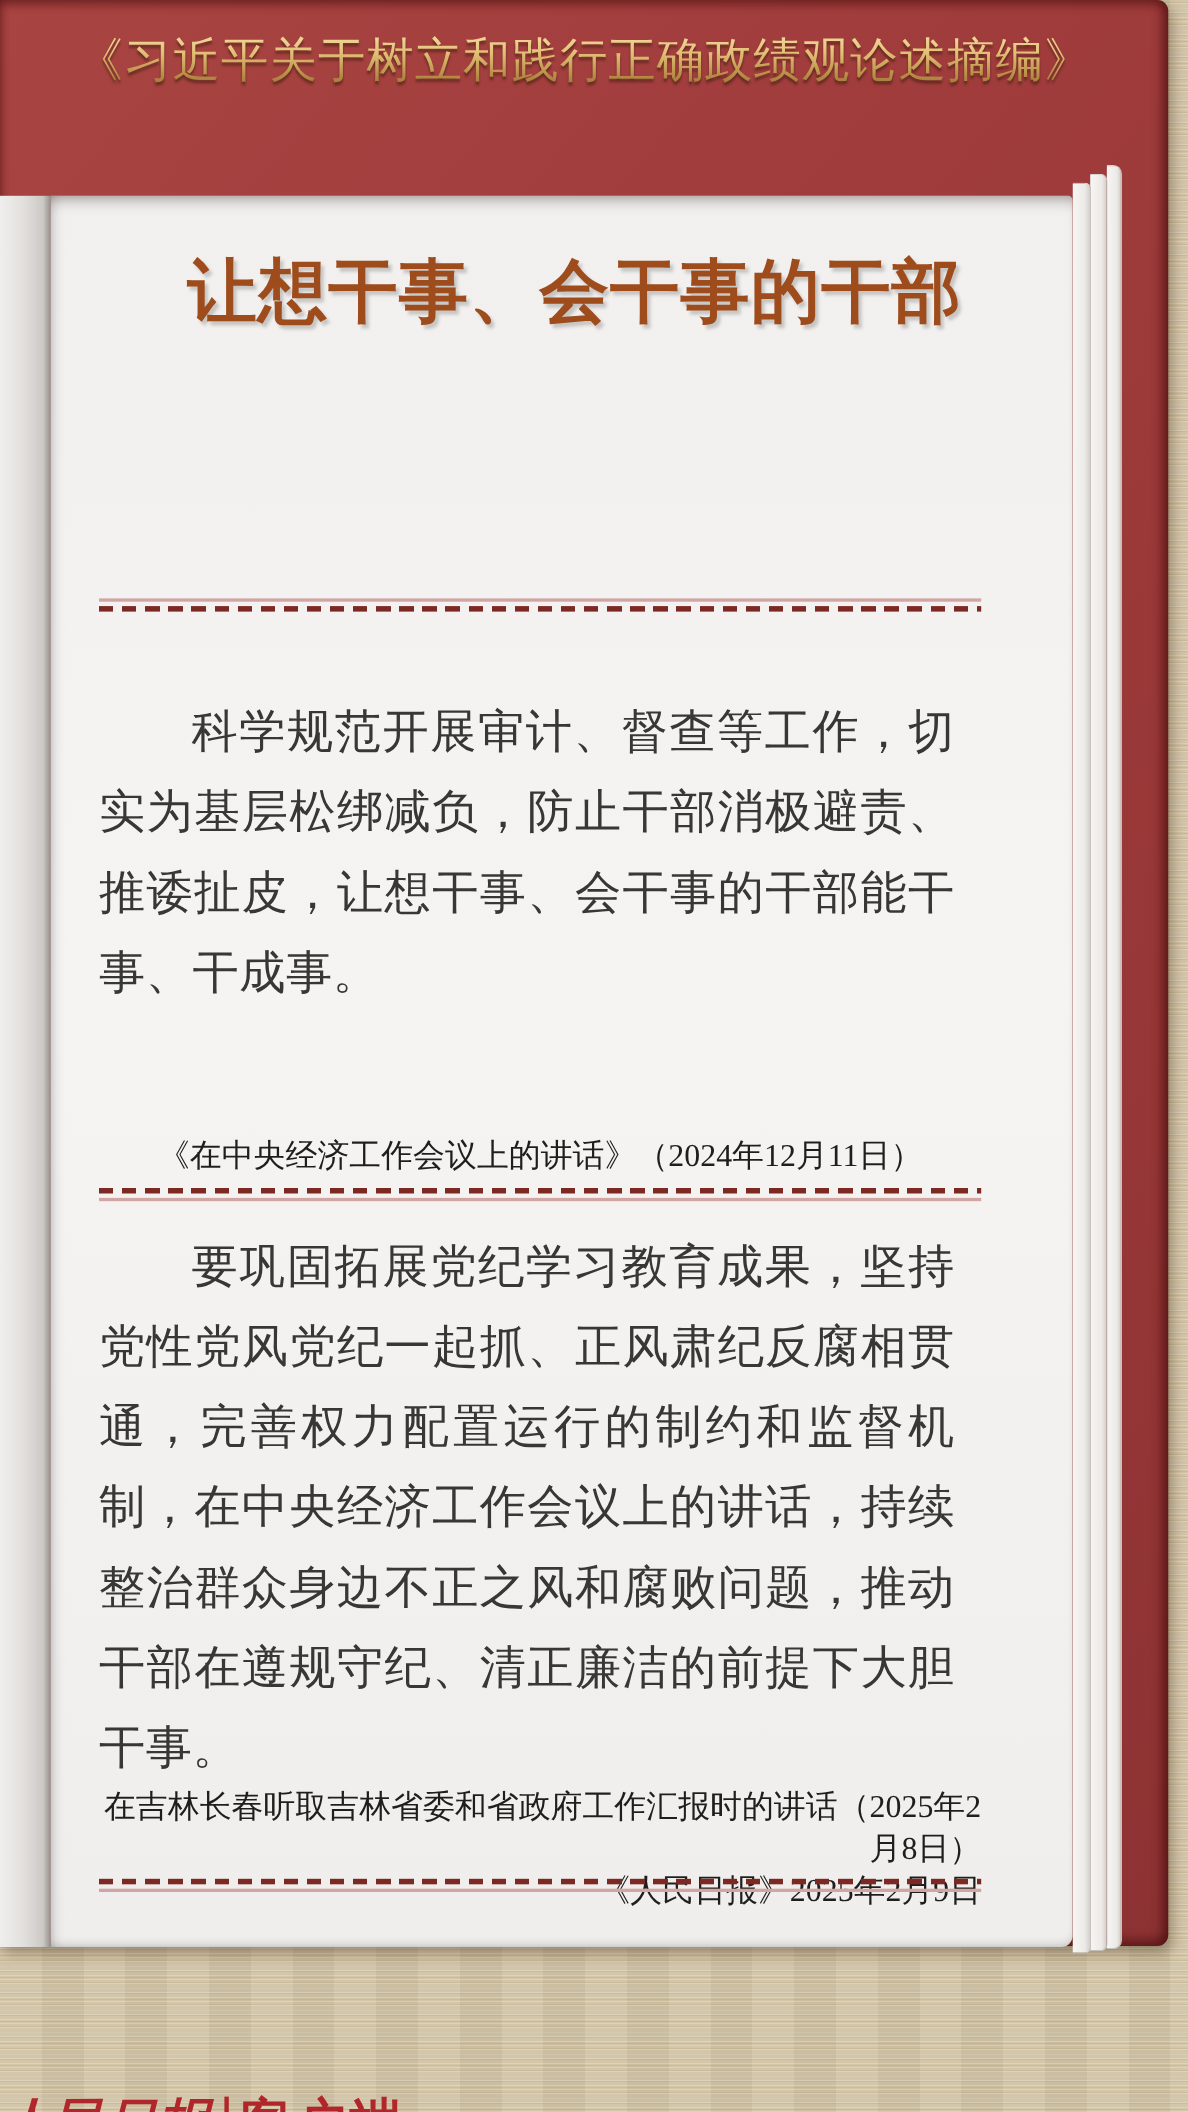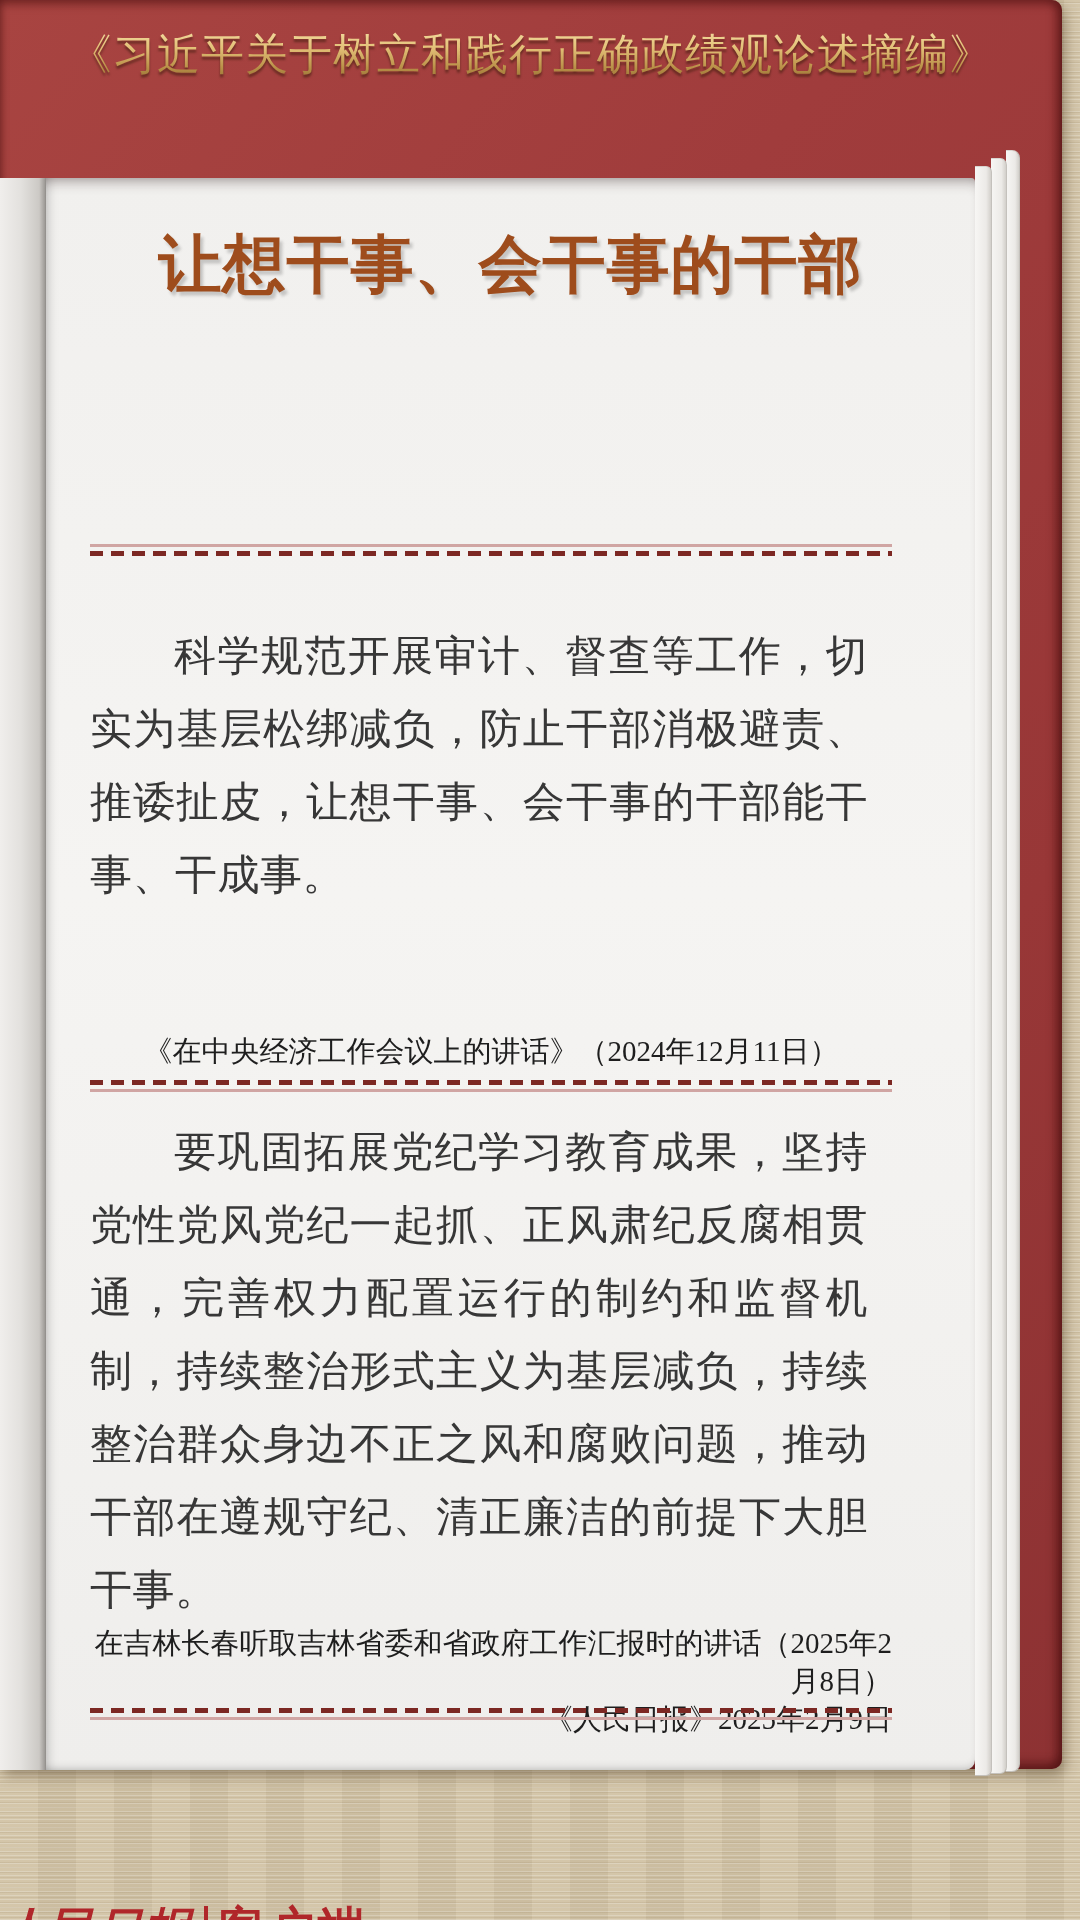--- a/index.html
+++ b/index.html
@@ -38,33 +38,33 @@
     background:linear-gradient(90deg,#f0eeec 0%,#e3e1de 45%,#ccc9c5 85%,#a09d99 97%,#8e8b87 100%);}
   
   .page{position:absolute;left:46px;top:178px;width:929px;height:1592px;
     background:linear-gradient(180deg,#f1f0ee 0%,#f5f4f2 45%,#efeeec 100%);
     border-radius:0 4px 10px 0;
     box-shadow:inset 0 12px 14px -10px rgba(40,20,20,0.45),
                inset 10px 0 12px -9px rgba(0,0,0,0.22),
                inset 0 -8px 10px -8px rgba(0,0,0,0.25);}
   .heading{position:absolute;top:48px;left:0;width:100%;margin:0;text-align:center;
     font-size:63px;line-height:78px;font-weight:bold;color:#9e4c1c;
-    text-shadow:3px 4px 3px rgba(40,40,40,0.22);letter-spacing:1px;}
+    text-shadow:3px 4px 3px rgba(40,40,40,0.22);letter-spacing:1px;padding-left:12px;}
   .heading span{display:block;}
   .divider{position:absolute;left:44px;width:802px;}
   .divider .solid{height:3px;background:#d0a5a3;}
   .divider .dashes{height:5px;margin:4px 0;
     background:repeating-linear-gradient(90deg,#7c2823 0 13px,transparent 13px 21px);}
   .d1{top:366px;}
   .d2{top:898px;}
   .d3{top:1526px;}
   .body{position:absolute;left:44px;width:778px;margin:0;
     font-size:42px;line-height:73px;color:#373737;
     text-align:justify;text-indent:2em;letter-spacing:0.5px;}
-  .p1{top:442px;}
+  .p1{top:452px;}
   .p2{top:938px;}
   .cite{position:absolute;left:44px;width:802px;text-align:center;
     font-size:29px;line-height:38px;color:#1e1e1e;}
   .c1{top:854px;}
   .c2{top:1446px;text-align:right;}
   
   .footer{position:absolute;left:0;top:1898px;width:1064px;text-align:left;
     color:#b0262a;white-space:nowrap;}
   .logo-script{font-family:"Liberation Serif","DejaVu Serif",serif;
     font-style:italic;font-weight:bold;font-size:46px;letter-spacing:2px;
@@ -102,21 +102,21 @@
 
     <p class="body p1">科学规范开展审计、督查等工作，切实为基层松绑减负，防止干部消极避责、推诿扯皮，让想干事、会干事的干部能干事、干成事。</p>
 
     <div class="cite c1">《在中央经济工作会议上的讲话》（2024年12月11日）</div>
 
     <div class="divider d2">
       <div class="dashes"></div>
       <div class="solid"></div>
     </div>
 
-    <p class="body p2">要巩固拓展党纪学习教育成果，坚持党性党风党纪一起抓、正风肃纪反腐相贯通，完善权力配置运行的制约和监督机制，持续整治形式主义为基层减负，持续整治群众身边不正之风和腐败问题，推动干部在遵规守纪、清正廉洁的前提下大胆干事。</p>
+    <p class="body p2">要巩固拓展党纪学习教育成果，坚持党性党风党纪一起抓、正风肃纪反腐相贯通，完善权力配置运行的制约和监督机制，在中央经济工作会议上的讲话，持续整治群众身边不正之风和腐败问题，推动干部在遵规守纪、清正廉洁的前提下大胆干事。</p>
 
     <div class="cite c2">
       <div>在吉林长春听取吉林省委和省政府工作汇报时的讲话（2025年2月8日）</div>
       <div>《人民日报》2025年2月9日</div>
     </div>
 
     <div class="divider d3">
       <div class="dashes"></div>
       <div class="solid"></div>
     </div>

